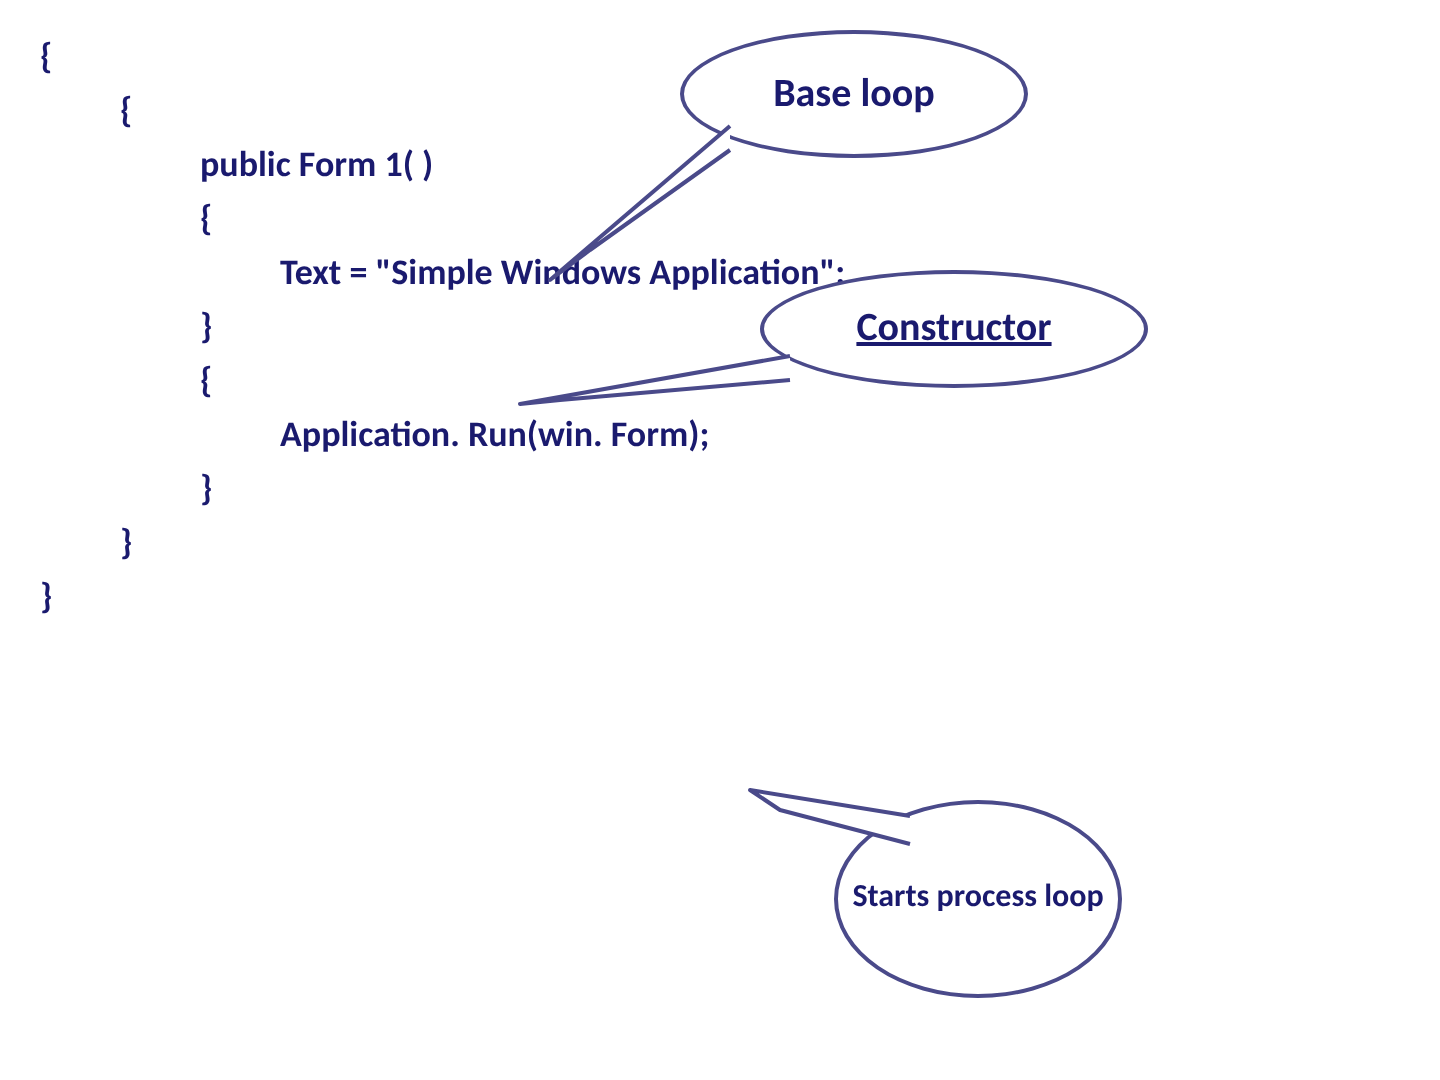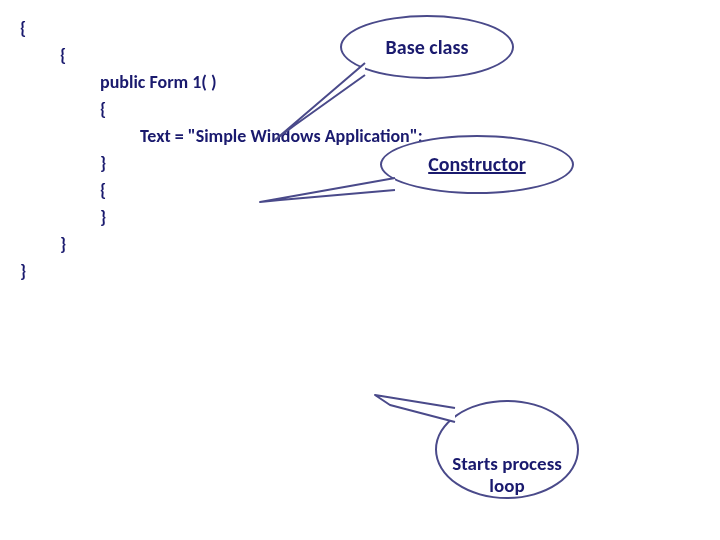--- a/index.html
+++ b/index.html
@@ -29,44 +29,45 @@
     text-align: center;
     color: #1a1a6e;
     font-weight: bold;
     display: flex;
     align-items: center;
     justify-content: center;
     line-height: 1.15;
   }
   .c1 { top: 15px;  left: 340px; width: 170px; height: 60px; font-size: 20px; }
   .c2 { top: 135px; left: 380px; width: 190px; height: 55px; font-size: 20px; text-decoration: underline; }
-  .c3 { top: 400px; left: 435px; width: 140px; height: 95px; font-size: 19px; align-items: flex-end; }
+  .c3 { top: 400px; left: 417px; width: 140px; height: 95px; font-size: 16px; }
   svg.tail {
     position: absolute;
     pointer-events: none;
   }
 </style>
 </head>
 <body>
 
 <div class="code">
   <div>{</div>
   <div class="i1">{</div>
   <div class="i2">public Form 1( )</div>
   <div class="i2">{</div>
   <div class="i3">Text = "Simple Windows Application";</div>
   <div class="i2">}</div>
   <div class="i2">{</div>
+  <div class="i3">Application. Run(win. Form);</div>
   <div class="i2">}</div>
   <div class="i1">}</div>
   <div>}</div>
 </div>
 
 <div class="callout c1">
-  <span>Base class</span>
+  <span>Base loop</span>
 </div>
 <svg class="tail" style="top:55px; left:265px; width:110px; height:90px;">
   <polyline points="100,8 10,85 30,70 100,20" fill="#fff" stroke="#4a4a8a" stroke-width="2" stroke-linejoin="round"></polyline>
 </svg>
 
 <div class="callout c2">
   <span>Constructor</span>
 </div>
 <svg class="tail" style="top:170px; left:255px; width:145px; height:45px;">
   <polyline points="140,8 5,32 25,30 140,20" fill="#fff" stroke="#4a4a8a" stroke-width="2" stroke-linejoin="round"></polyline>

